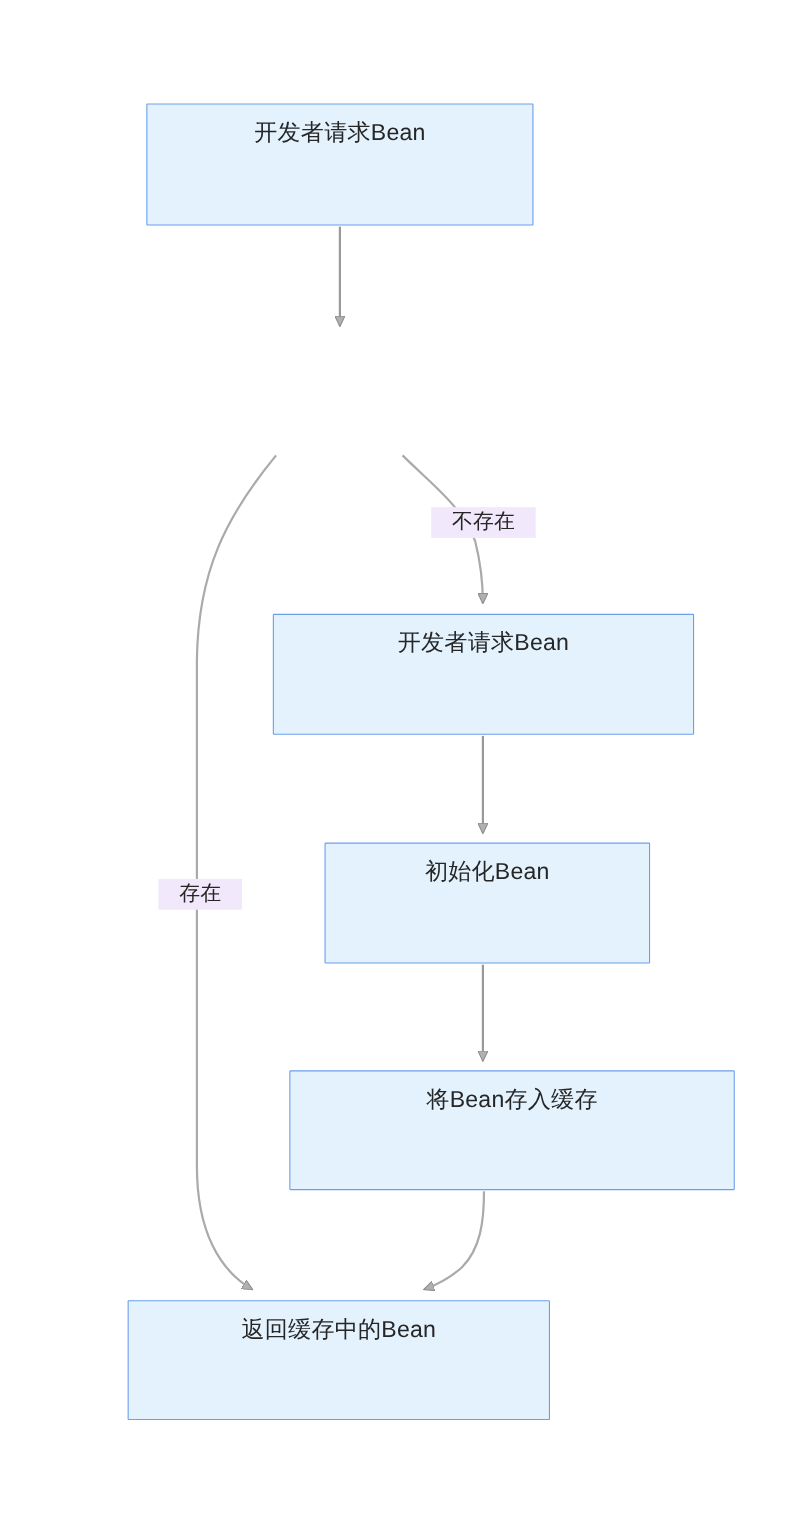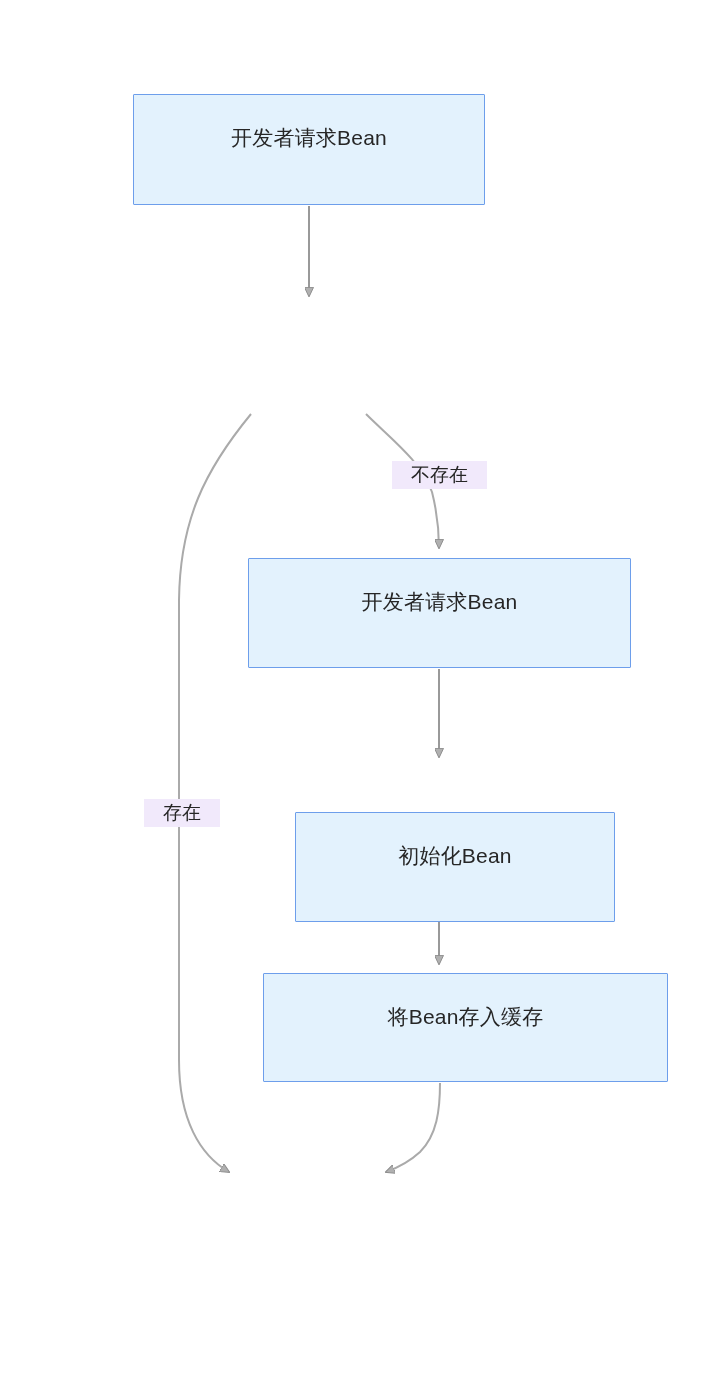--- a/index.html
+++ b/index.html
@@ -38,21 +38,21 @@
     font-size: 21px;
     color: #262626;
     line-height: 1.2;
     letter-spacing: 0.2px;
     white-space: nowrap;
     
   }
   
   .node.text-top {
     align-items: flex-start;
-    padding-top: 30px;
+    padding-top: 13px;
   }
   .edge-label {
     position: absolute;
     background: #f1e9fb;
     color: #262626;
     font-size: 19px;
     line-height: 1.35;
     padding: 1px 19px;
     white-space: nowrap;
   }
@@ -84,26 +84,29 @@
 
   <div class="node text-top" style="left:133px; top:94px; width:352px; height:111px;">
     <span class="node-label">开发者请求Bean</span>
   </div>
 
 
   <div class="node text-top" style="left:248px; top:558px; width:383px; height:110px;">
     <span class="node-label">开发者请求Bean</span>
   </div>
 
-  <div class="node text-top" style="left:295px; top:812px; width:320px; height:110px;">
+  <div class="node text-top" style="left:295px; top:766px; width:296px; height:110px;">
     <span class="node-label">初始化Bean</span>
   </div>
 
   <div class="node text-top" style="left:263px; top:973px; width:405px; height:109px;">
     <span class="node-label">将Bean存入缓存</span>
   </div>
 
+  <div class="node text-top" style="left:116px; top:1182px; width:384px; height:109px;">
+    <span class="node-label">返回缓存中的Bean</span>
+  </div>
 
   <div class="edge-label" style="left:392px; top:461px;">不存在</div>
 
   <div class="edge-label" style="left:144px; top:799px;text-align:center;">存在</div>
 
 </div>
 
 </body></html>

